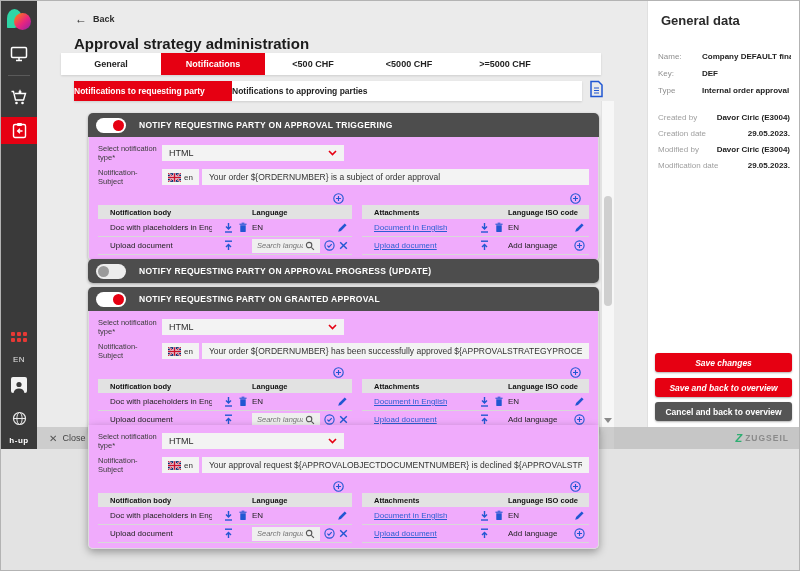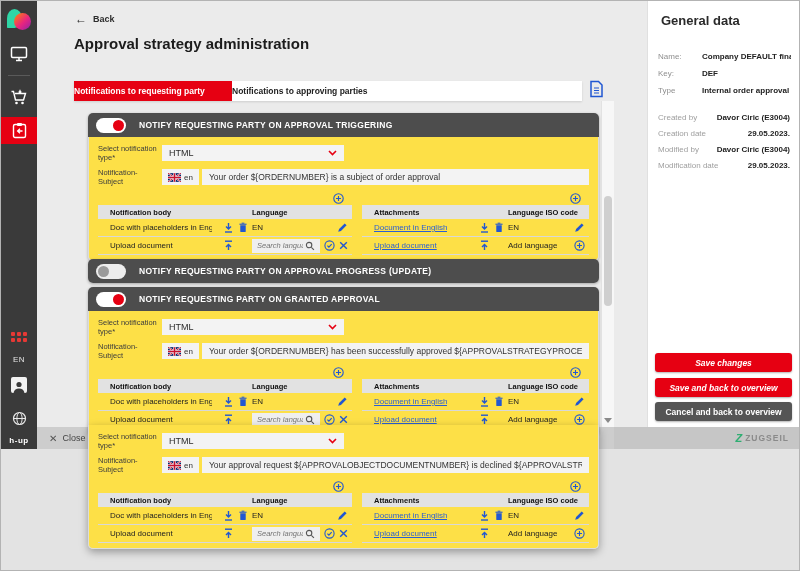--- a/index.html
+++ b/index.html
@@ -38,21 +38,21 @@
   .panel{position:absolute;left:87px;width:511px;z-index:5;border-radius:5px;box-shadow:0 1px 3px rgba(0,0,0,.3);}
   .p1{top:112px}.p2{top:258px}.p3{top:286px}
   .p4{top:424px;z-index:7;box-shadow:0 3px 8px rgba(0,0,0,.35);}
   .panel-header{height:24px;background:#4d4d4d;border-radius:5px 5px 0 0;display:flex;align-items:center;cursor:pointer;}
   .panel.collapsed .panel-header{border-radius:5px;}
   .panel-title{color:#fff;font-size:8.5px;font-weight:bold;letter-spacing:.3px;margin:0 0 0 13px;}
   .toggle{position:relative;width:30px;height:15px;border-radius:8px;background:#fff;margin-left:8px;flex:0 0 auto;cursor:pointer;}
   .toggle .knob{position:absolute;top:2px;left:calc(100% - 13px);width:11px;height:11px;border-radius:50%;background:#e60012;}
   .toggle.off{background:#ededed;}
   .toggle.off .knob{left:2px;background:#9b9b9b;}
-  .panel-body{background:#fde047;border:1px solid #dcdcdc;border-top:none;border-radius:0 0 5px 5px;padding:7px 9px 5px;}
+  .panel-body{background:#f0abfc;border:1px solid #dcdcdc;border-top:none;border-radius:0 0 5px 5px;padding:7px 9px 5px;}
   .frow{display:flex;align-items:center;margin-bottom:6px;}
   .frow label{width:64px;font-size:7.5px;color:#3c3c3c;flex:0 0 auto;}
   .select{width:168px;height:16px;background:#f3f3f3;display:flex;align-items:center;padding:0 7px;font-size:9px;color:#2b2b2b;font-weight:normal;cursor:pointer;}
   .select svg{margin-left:auto;}
   .lang-chip{height:16px;background:#f3f3f3;display:flex;align-items:center;gap:3px;padding:0 6px;font-size:8px;color:#333;margin-right:3px;flex:0 0 auto;}
   .subject-input{flex:1;height:16px;background:#f3f3f3;border:none;outline:none;font-size:8.5px;color:#333;padding:0 7px;font-family:"Liberation Sans",sans-serif;}
   .tables{display:flex;gap:10px;}
   .tgroup{flex:1;}
   .grp-top{height:13px;display:flex;justify-content:flex-end;padding-right:8px;align-items:center;}
   .thead{display:flex;background:#e2e2e2;height:14px;align-items:center;font-size:7.5px;font-weight:bold;color:#111;}
@@ -173,20 +173,27 @@
       <span class="sb-brand">h-up</span>
     </div>
   </nav>
 
   <div class="back">
     <span class="arrow">←</span>
     <span>Back</span>
   </div>
   <h1 class="page-title">Approval strategy administration</h1>
 
+  <div class="tabbar">
+    <span class="tab" style="min-width:88px">General</span>
+    <span class="tab active" style="min-width:92px">Notifications</span>
+    <span class="tab">&lt;500 CHF</span>
+    <span class="tab">&lt;5000 CHF</span>
+    <span class="tab">&gt;=5000 CHF</span>
+  </div>
   <div class="subtabbar">
     <span class="subtab s1 active">Notifications to requesting party</span>
     <span class="subtab s2">Notifications to approving parties</span>
   </div>
   <span class="doc-icon">
     <svg width="15" height="18" viewBox="0 0 15 18">
         <path d="M2 1.5h7.5L13 5v11.5H2z" fill="none" stroke="#2157d2" stroke-width="1.5"></path>
         <path d="M5 8h5M5 10.5h5M5 13h5" stroke="#2157d2" stroke-width="1.2"></path>
       </svg>
   </span>

